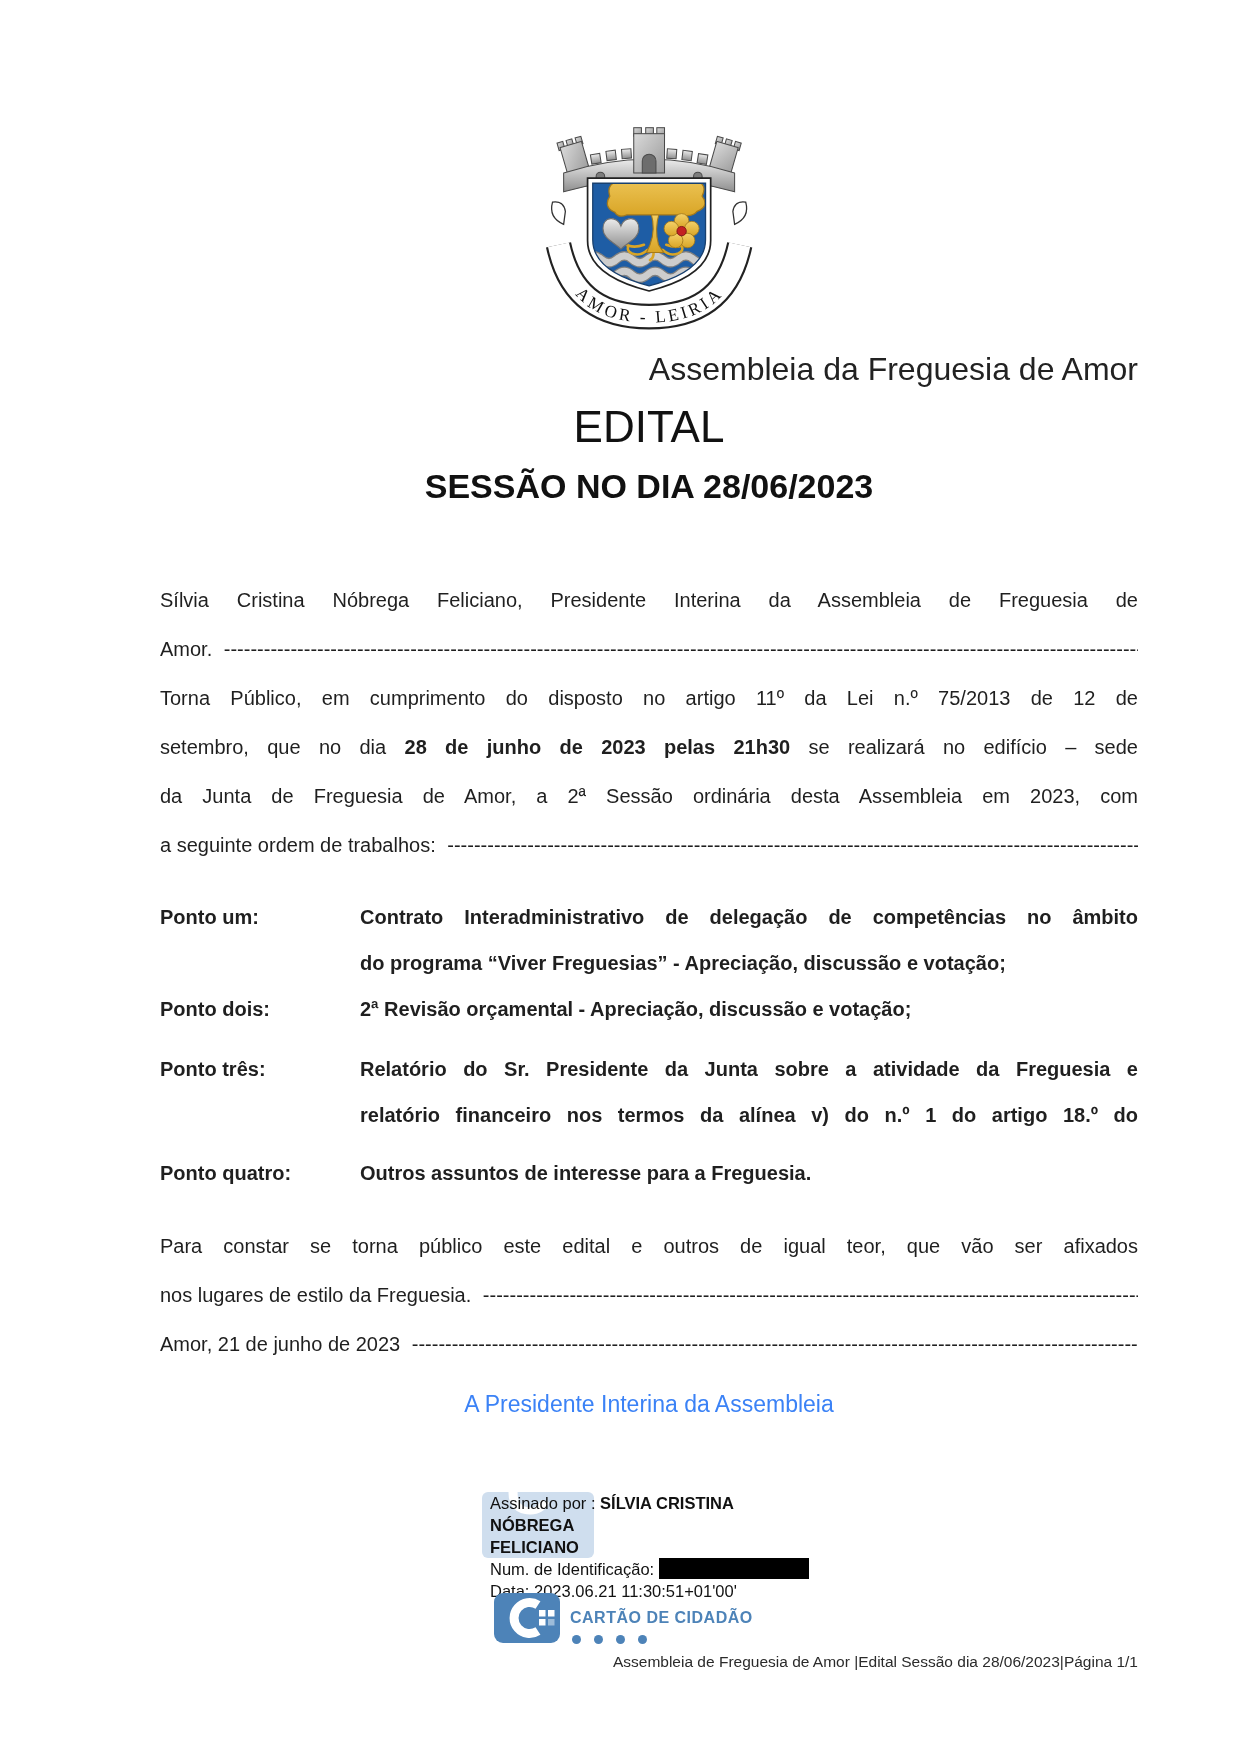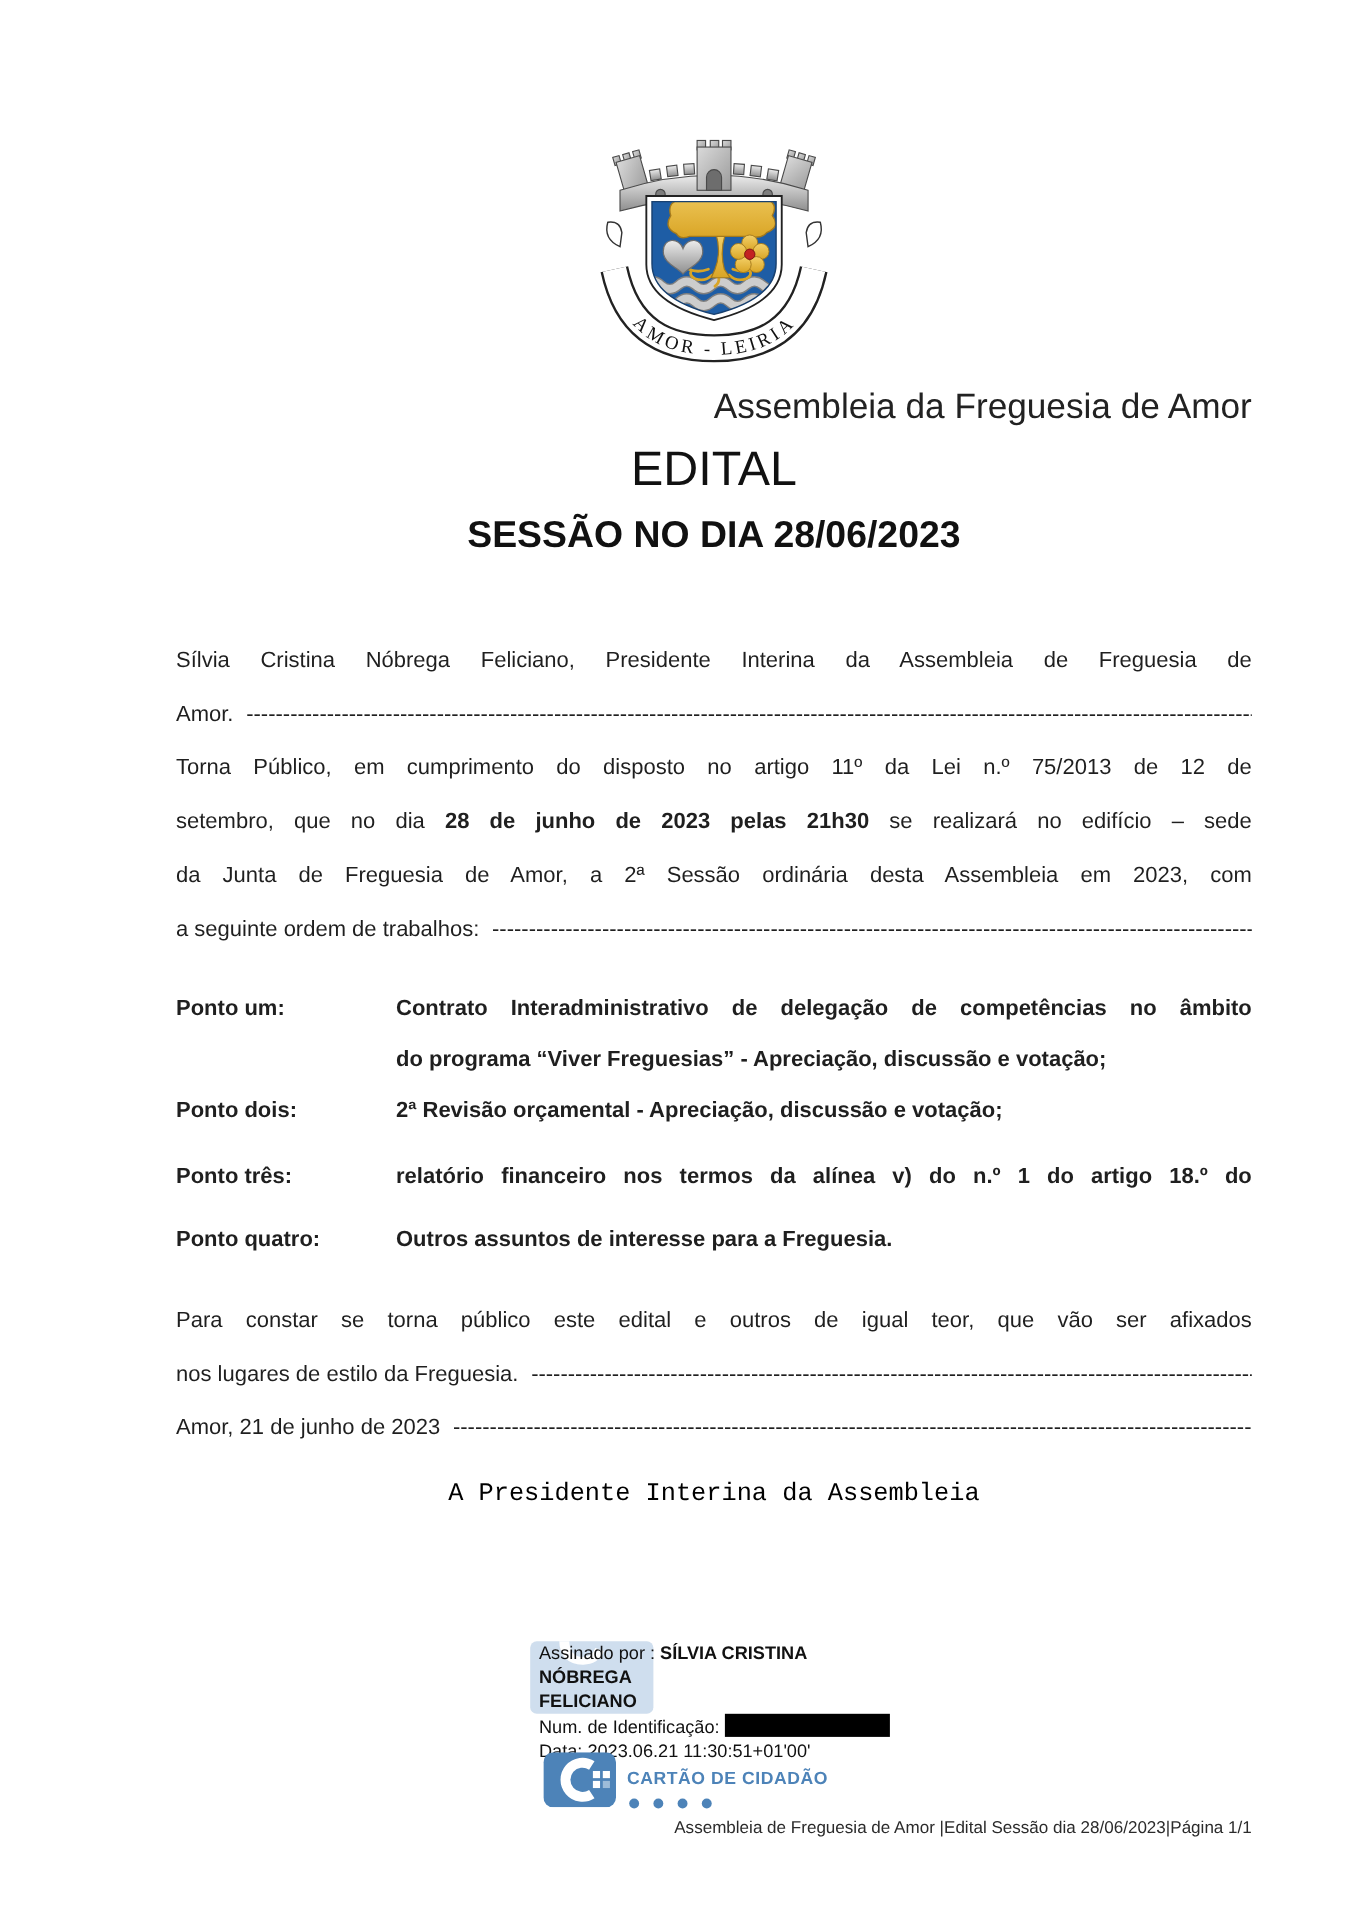--- a/index.html
+++ b/index.html
@@ -36,21 +36,21 @@
   .point:nth-of-type(4){margin-top:12px;}
   .plabel{flex:none;width:200px;}
   .pbody{flex:1 1 auto;}
   .pline{text-align:left;}
   .pline.just{text-align:justify;text-align-last:justify;}
 
   
   .closing{margin-top:26px;font-size:20px;line-height:49px;}
 
   
-  .role-line{margin-top:20px;font-size:23px;line-height:30px;text-align:center;color:#000000;font-family:Liberation Mono, monospace;}
+  .role-line{margin-top:20px;font-size:23px;line-height:30px;text-align:center;color:#3b82f6;}
   .sig-block{position:absolute;left:330px;top:1492px;width:330px;font-size:16.5px;line-height:22px;color:#111;}
   .sig-watermark{position:absolute;left:-8px;top:0px;width:112px;height:66px;background:#cfdeee;border-radius:6px;overflow:hidden;}
   .sig-watermark .wm-c{position:absolute;left:24px;top:-10px;font-size:62px;font-weight:700;color:#ffffff;font-family:"Liberation Sans",sans-serif;}
   .sig-lines{position:relative;}
   .sig-name{font-weight:700;}
   .redaction{display:inline-block;width:150px;height:21px;background:#000;vertical-align:-4px;}
 
   
   .cc-logo{position:absolute;left:334px;top:1593px;width:400px;height:60px;}
   .cc-badge{position:absolute;left:0;top:0;}
@@ -207,20 +207,21 @@
       </div>
       <div class="point">
         <div class="plabel">Ponto dois:</div>
         <div class="pbody">
           <div class="pline">2ª Revisão orçamental - Apreciação, discussão e votação;</div>
         </div>
       </div>
       <div class="point">
         <div class="plabel">Ponto três:</div>
         <div class="pbody">
+          <div class="pline just">Relatório do Sr. Presidente da Junta sobre a atividade da Freguesia e</div>
           <div class="pline just">relatório financeiro nos termos da alínea v) do n.º 1 do artigo 18.º do</div>
         </div>
       </div>
       <div class="point">
         <div class="plabel">Ponto quatro:</div>
         <div class="pbody">
           <div class="pline">Outros assuntos de interesse para a Freguesia.</div>
         </div>
       </div>
     </div>

